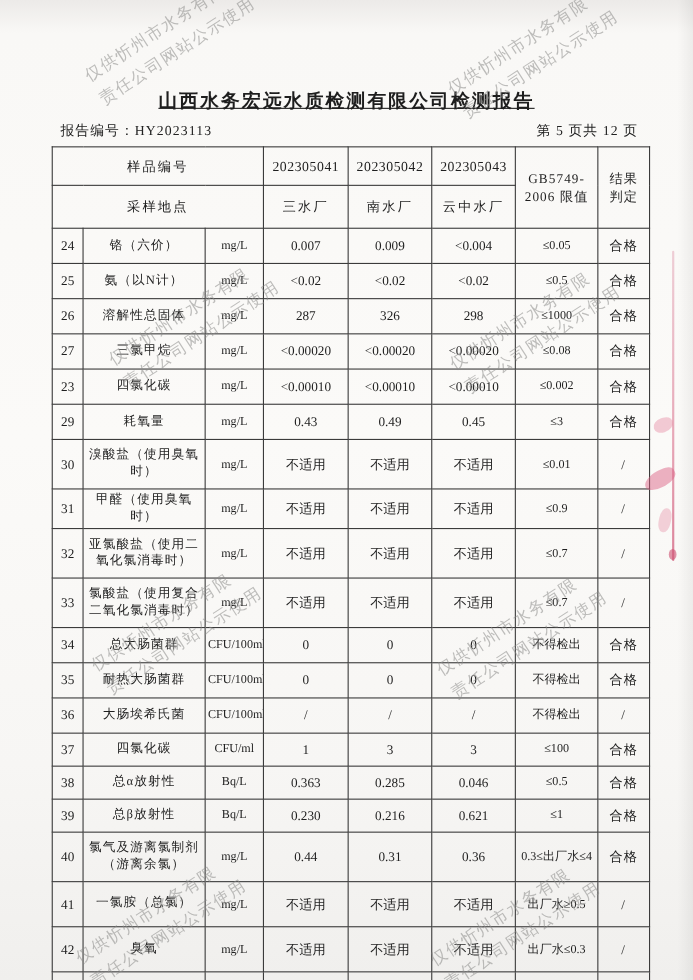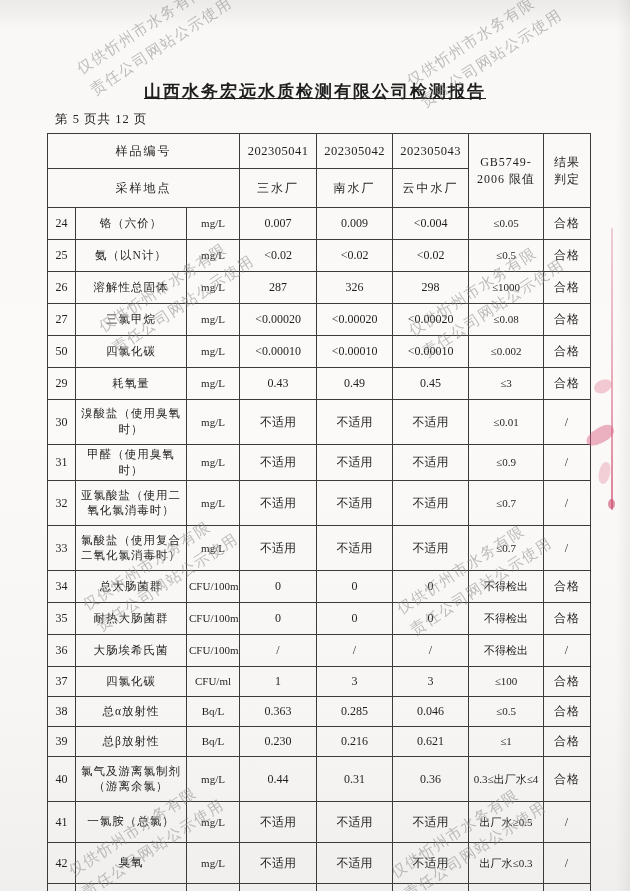--- a/index.html
+++ b/index.html
@@ -83,20 +83,21 @@
   .pen-dot{left:608px;top:499px;width:7px;height:10px;border-radius:50%;
     background:rgba(206,84,116,.62);}
 </style>
 </head>
 <body>
 
 <div class="page">
 
   <div class="doc-title">山西水务宏远水质检测有限公司检测报告</div>
   <div class="meta-row">
+    <span>报告编号：HY2023113</span>
     <span>第 5 页共 12 页</span>
   </div>
 
   <table class="report">
     <colgroup>
       <col style="width:28px">
         <col style="width:111px">
         <col style="width:53px">
       <col style="width:77px">
         <col style="width:76px">
@@ -165,21 +166,21 @@
       <td class="c-name">三氯甲烷</td>
       <td class="c-unit">mg/L</td>
       <td class="c-val">&lt;0.00020</td>
       <td class="c-val">&lt;0.00020</td>
       <td class="c-val">&lt;0.00020</td>
       <td class="c-limit">≤0.08</td>
       <td class="c-result">合格</td>
     </tr>
 
     <tr>
-      <td class="c-no">50</td>
+      <td class="c-no">23</td>
       <td class="c-name">四氯化碳</td>
       <td class="c-unit">mg/L</td>
       <td class="c-val">&lt;0.00010</td>
       <td class="c-val">&lt;0.00010</td>
       <td class="c-val">&lt;0.00010</td>
       <td class="c-limit">≤0.002</td>
       <td class="c-result">合格</td>
     </tr>
 
     <tr>

